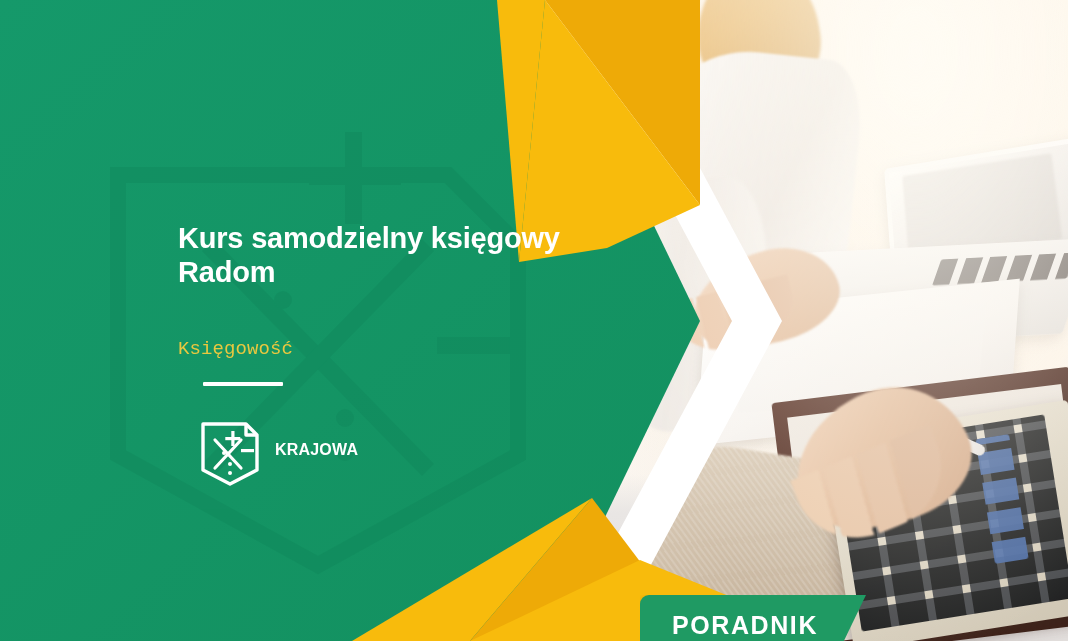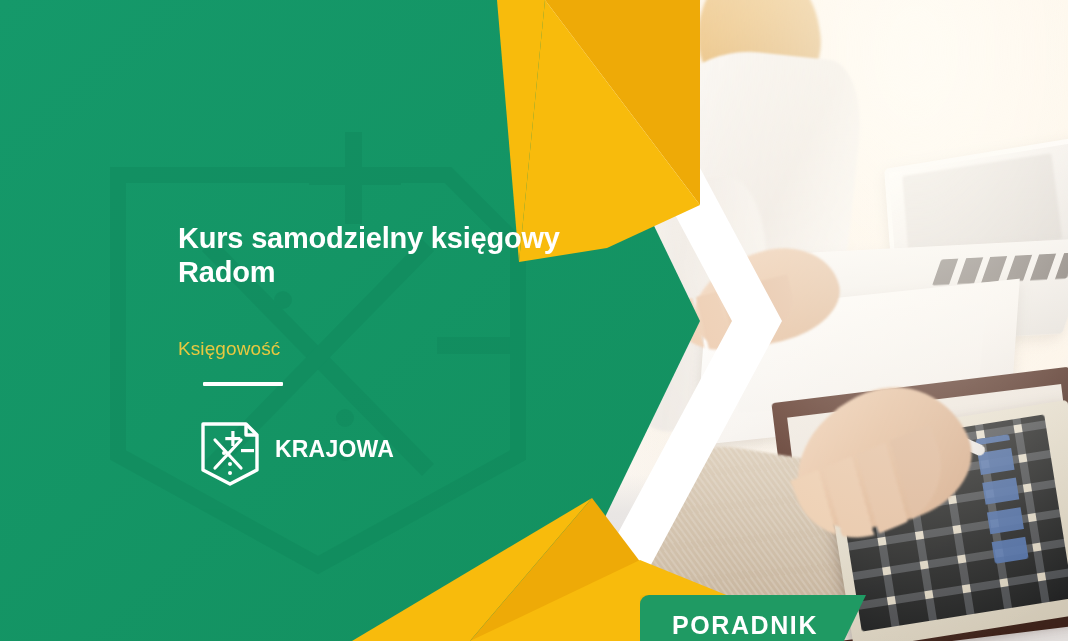--- a/index.html
+++ b/index.html
@@ -193,30 +193,30 @@
   
   .content{position:absolute;left:0;top:0;width:600px;height:641px;}
 
   .title{
     position:absolute;left:178px;top:222px;width:430px;
     color:#ffffff;font-size:29px;line-height:1.17;font-weight:bold;
     letter-spacing:-.2px;
   }
   .subtitle{
     position:absolute;left:178px;top:338px;
-    color:#e9c83f;font-size:19px;font-weight:normal;letter-spacing:.1px;
+    color:#e9c83f;font-size:19px;font-weight:normal;letter-spacing:.1px;font-family:Liberation Mono, monospace;
   }
   .divider{
     position:absolute;left:203px;top:382px;width:80px;height:4px;
     background:#ffffff;border-radius:1px;
   }
   .logo{position:absolute;left:199px;top:412px;display:flex;align-items:center;gap:14px;}
   .logo-mark{width:62px;height:76px;flex:0 0 auto;}
   .logo-text{
-    color:#ffffff;font-weight:bold;font-size:23px;line-height:1.12;
+    color:#ffffff;font-weight:bold;font-size:16px;line-height:1.12;
     letter-spacing:.2px;white-space:nowrap;
   }
   .logo-text .l2{position:relative;display:inline-block;}
   .logo-text .l2 .u{border-bottom:2.5px solid #fff;padding-bottom:0px;}
 
   
   .badge{
     position:absolute;left:640px;top:547px;width:226px;height:61px;
     background:#1f9a63;
     border-radius:9px 0 0 9px;

